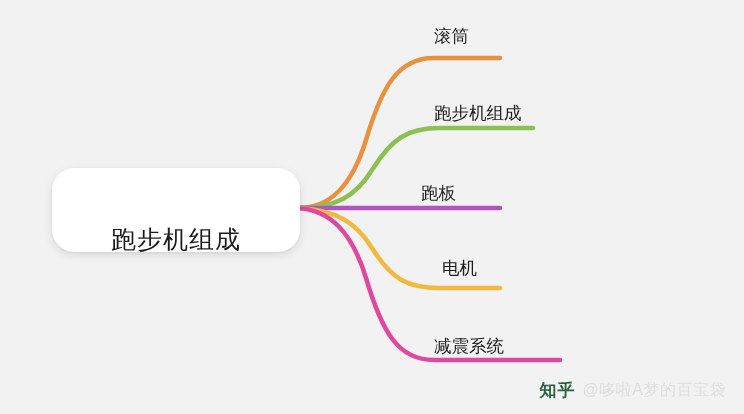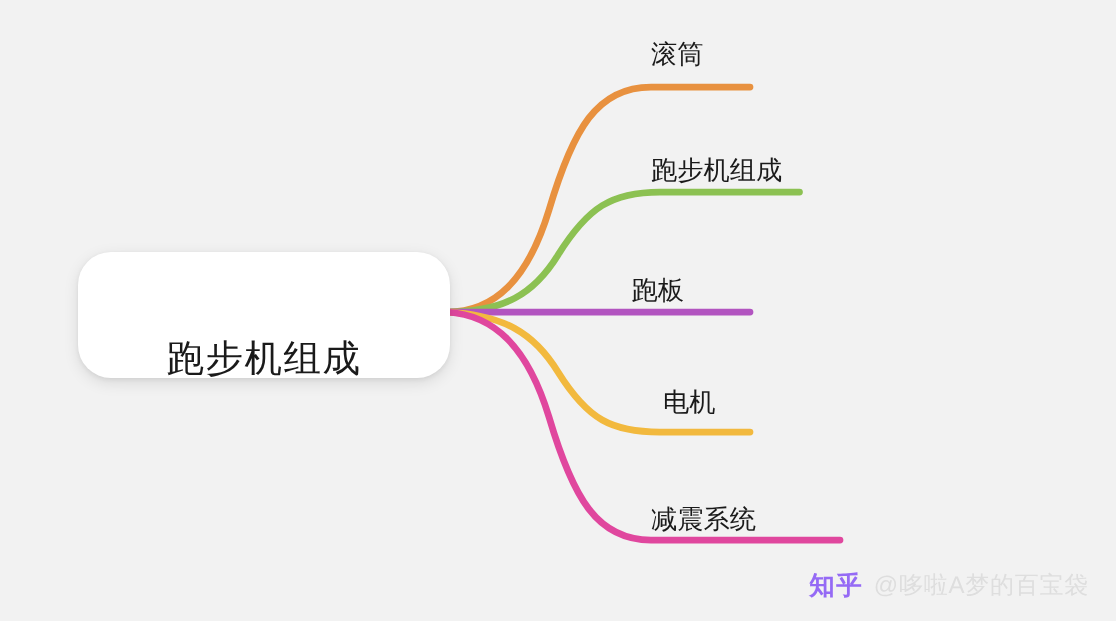--- a/index.html
+++ b/index.html
@@ -63,21 +63,21 @@
     right: 18px;
     bottom: 12px;
     display: flex;
     align-items: center;
     gap: 7px;
     z-index: 6;
     opacity: 0.9;
   }
   .watermark-logo {
     font-size: 17px;
-    color: #8b5cf6;
+    color: #14532d;
     font-weight: bold;
     letter-spacing: 1px;
   }
   .watermark-handle {
     font-size: 16px;
     color: #dcdcdc;
     letter-spacing: 0.5px;
   }
 </style>
 </head>

